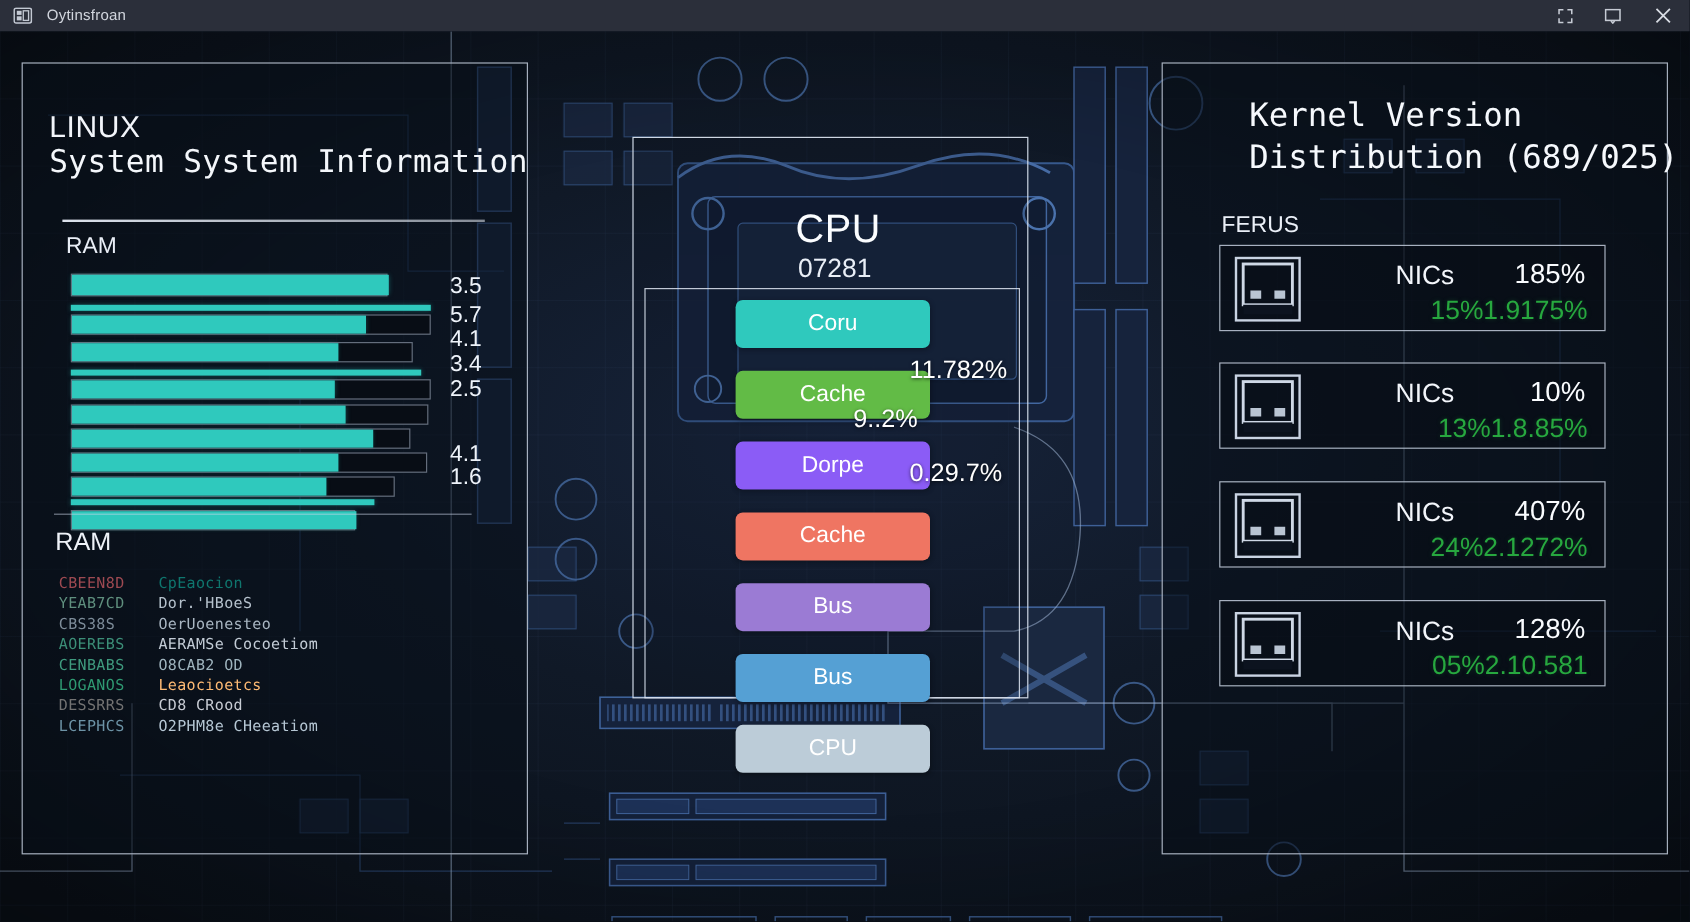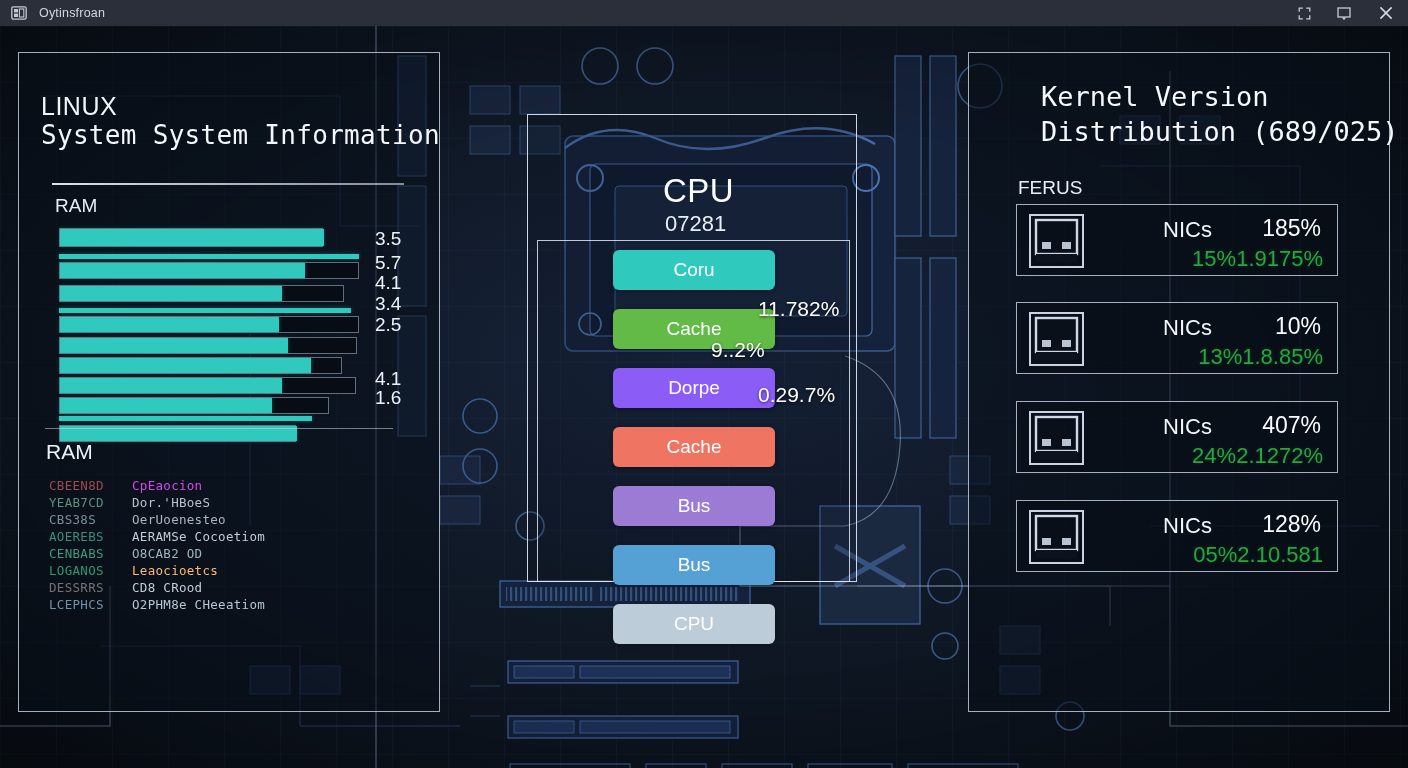--- a/index.html
+++ b/index.html
@@ -422,21 +422,21 @@
       <div class="barval" style="left: 375px; top: 314px;">2.5</div>
       <div class="barval" style="left: 375px; top: 368px;">4.1</div>
       <div class="barval" style="left: 375px; top: 387px;">1.6</div>
     </div>
 
   <div class="lp-rule2"></div>
   <div class="lp-sub2">RAM</div>
   <div id="legend">
       <div class="lg-row">
         <span class="lg-code" style="color: rgb(158, 74, 82);">CBEEN8D</span>
-        <span class="lg-text" style="color: #d946ef;">CpEaocion</span>
+        <span class="lg-text" style="color: #0f766e;">CpEaocion</span>
       </div>
       <div class="lg-row">
         <span class="lg-code" style="color: rgb(95, 143, 126);">YEAB7CD</span>
         <span class="lg-text" style="color: rgb(182, 194, 205);">Dor.'HBoeS</span>
       </div>
       <div class="lg-row">
         <span class="lg-code" style="color: rgb(125, 140, 153);">CBS38S</span>
         <span class="lg-text" style="color: rgb(169, 182, 194);">OerUoenesteo</span>
       </div>
       <div class="lg-row">

